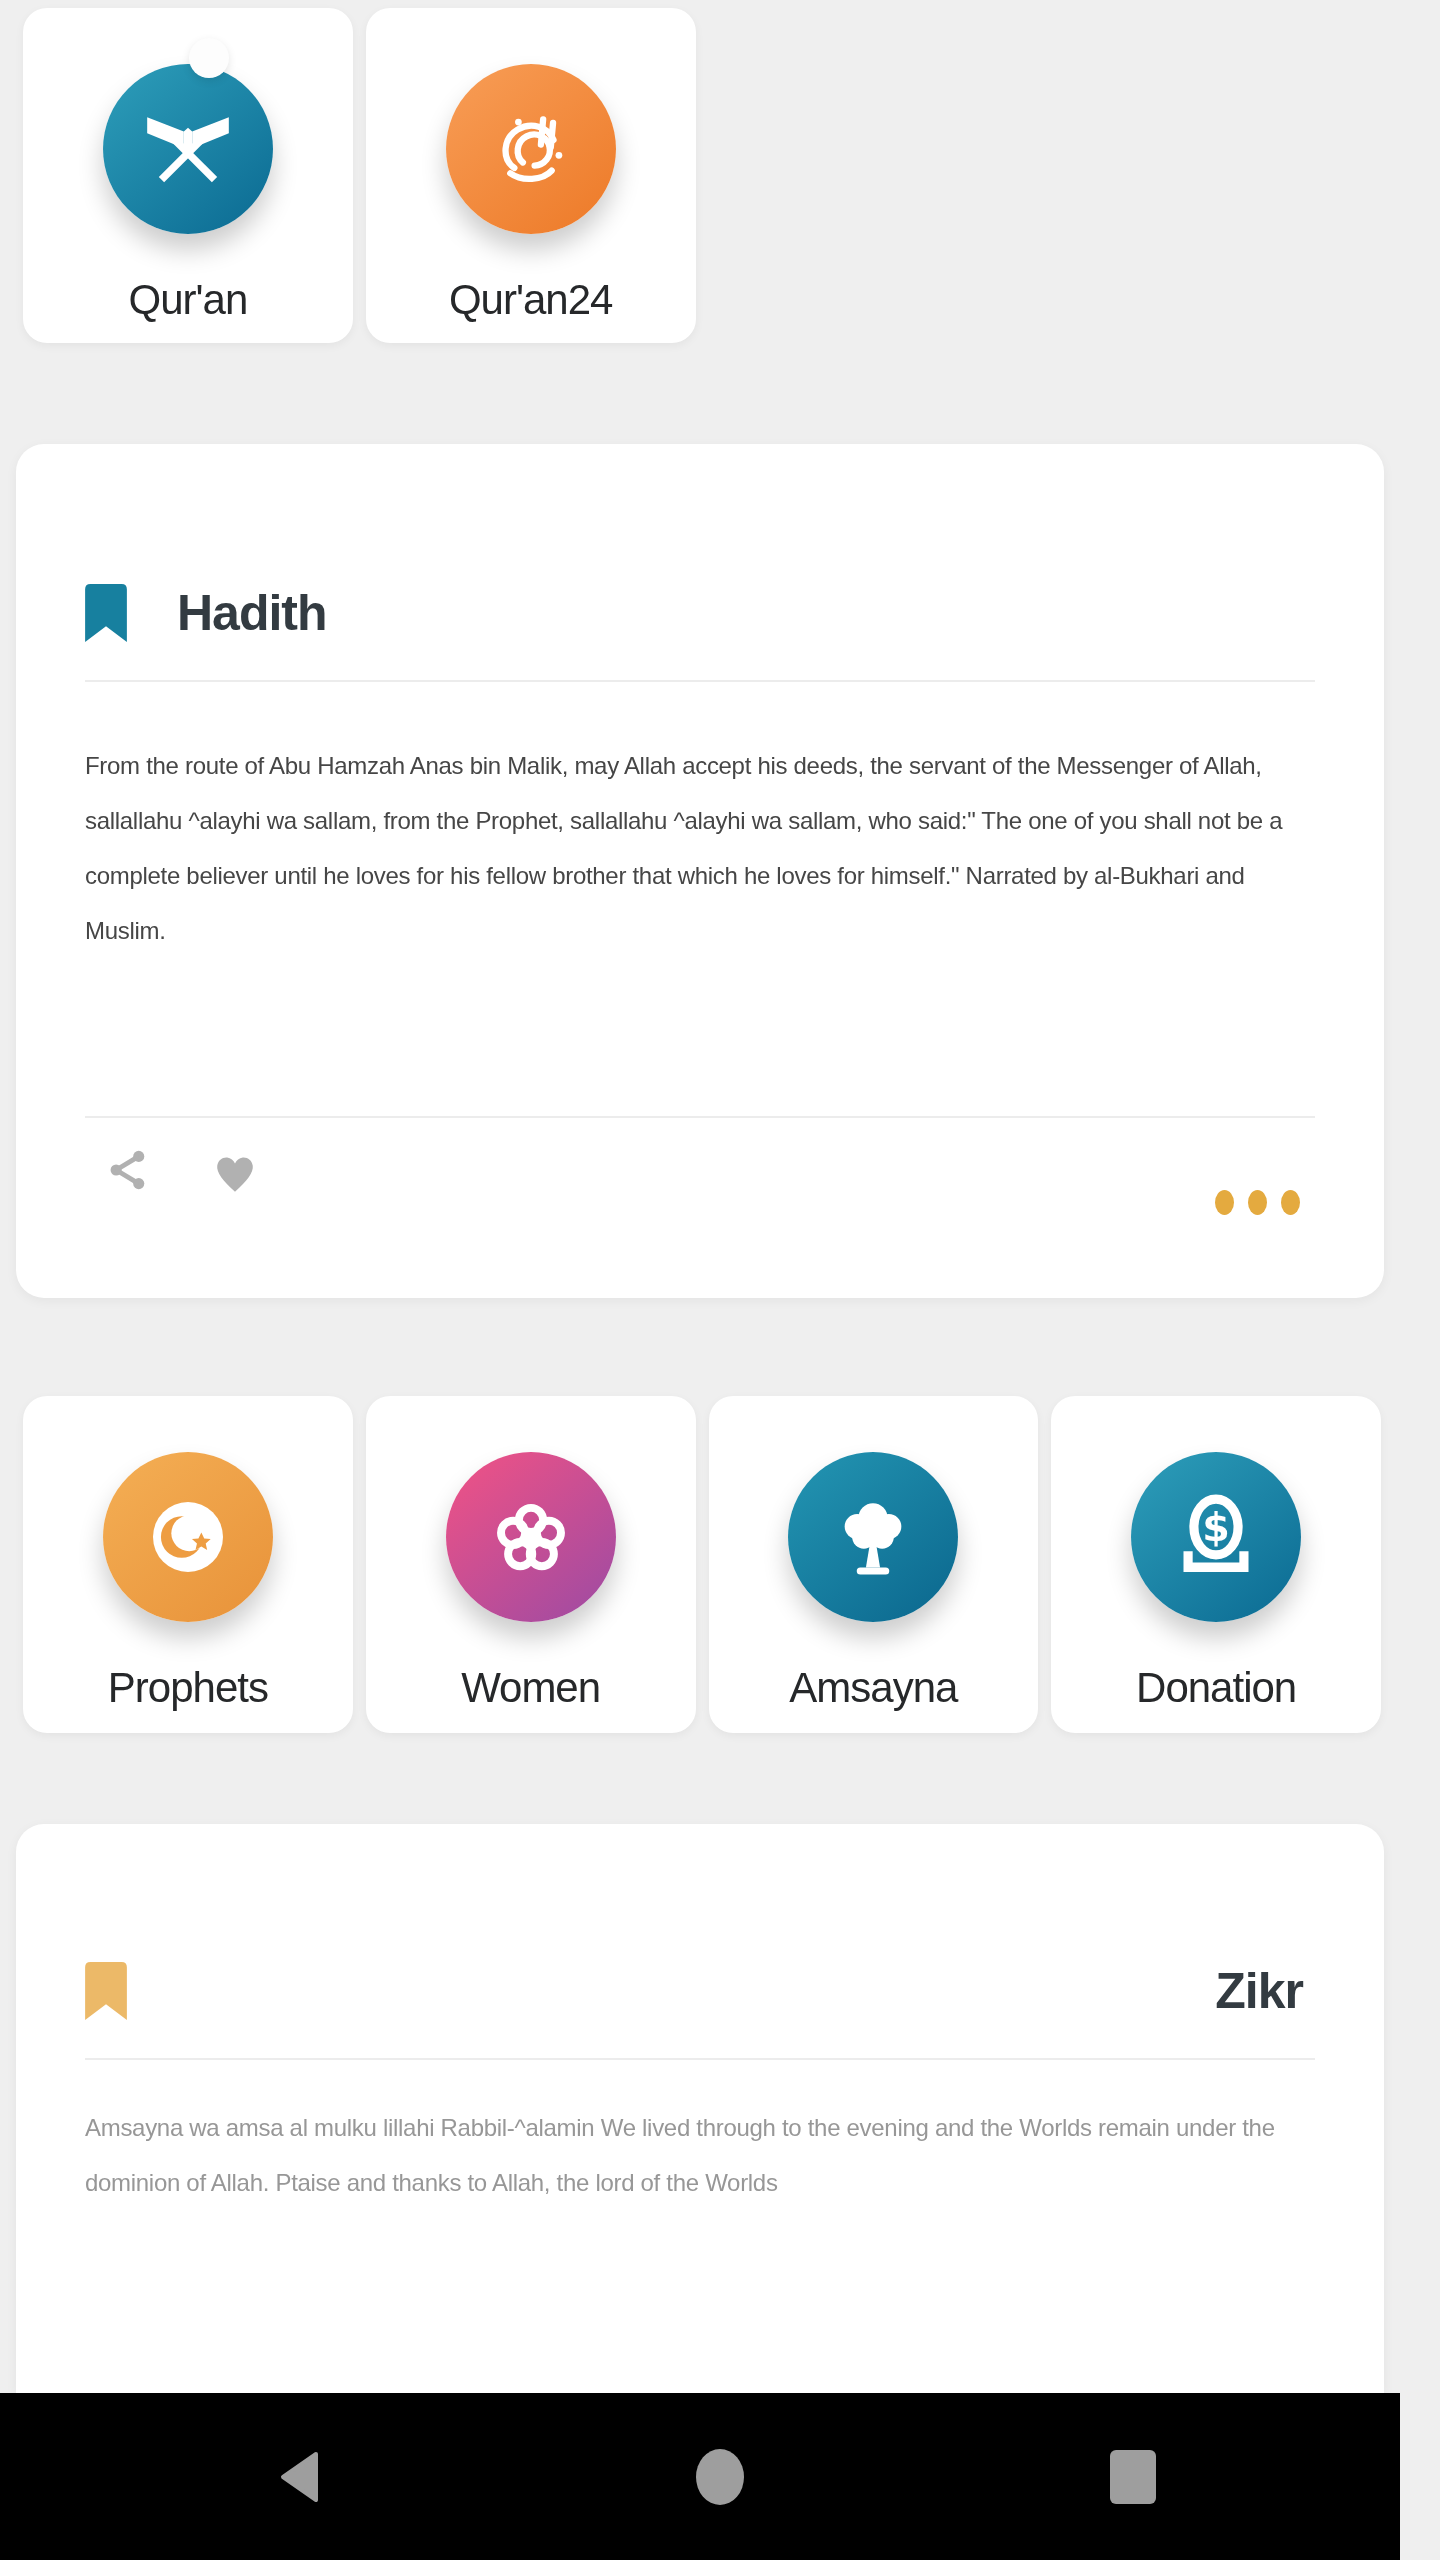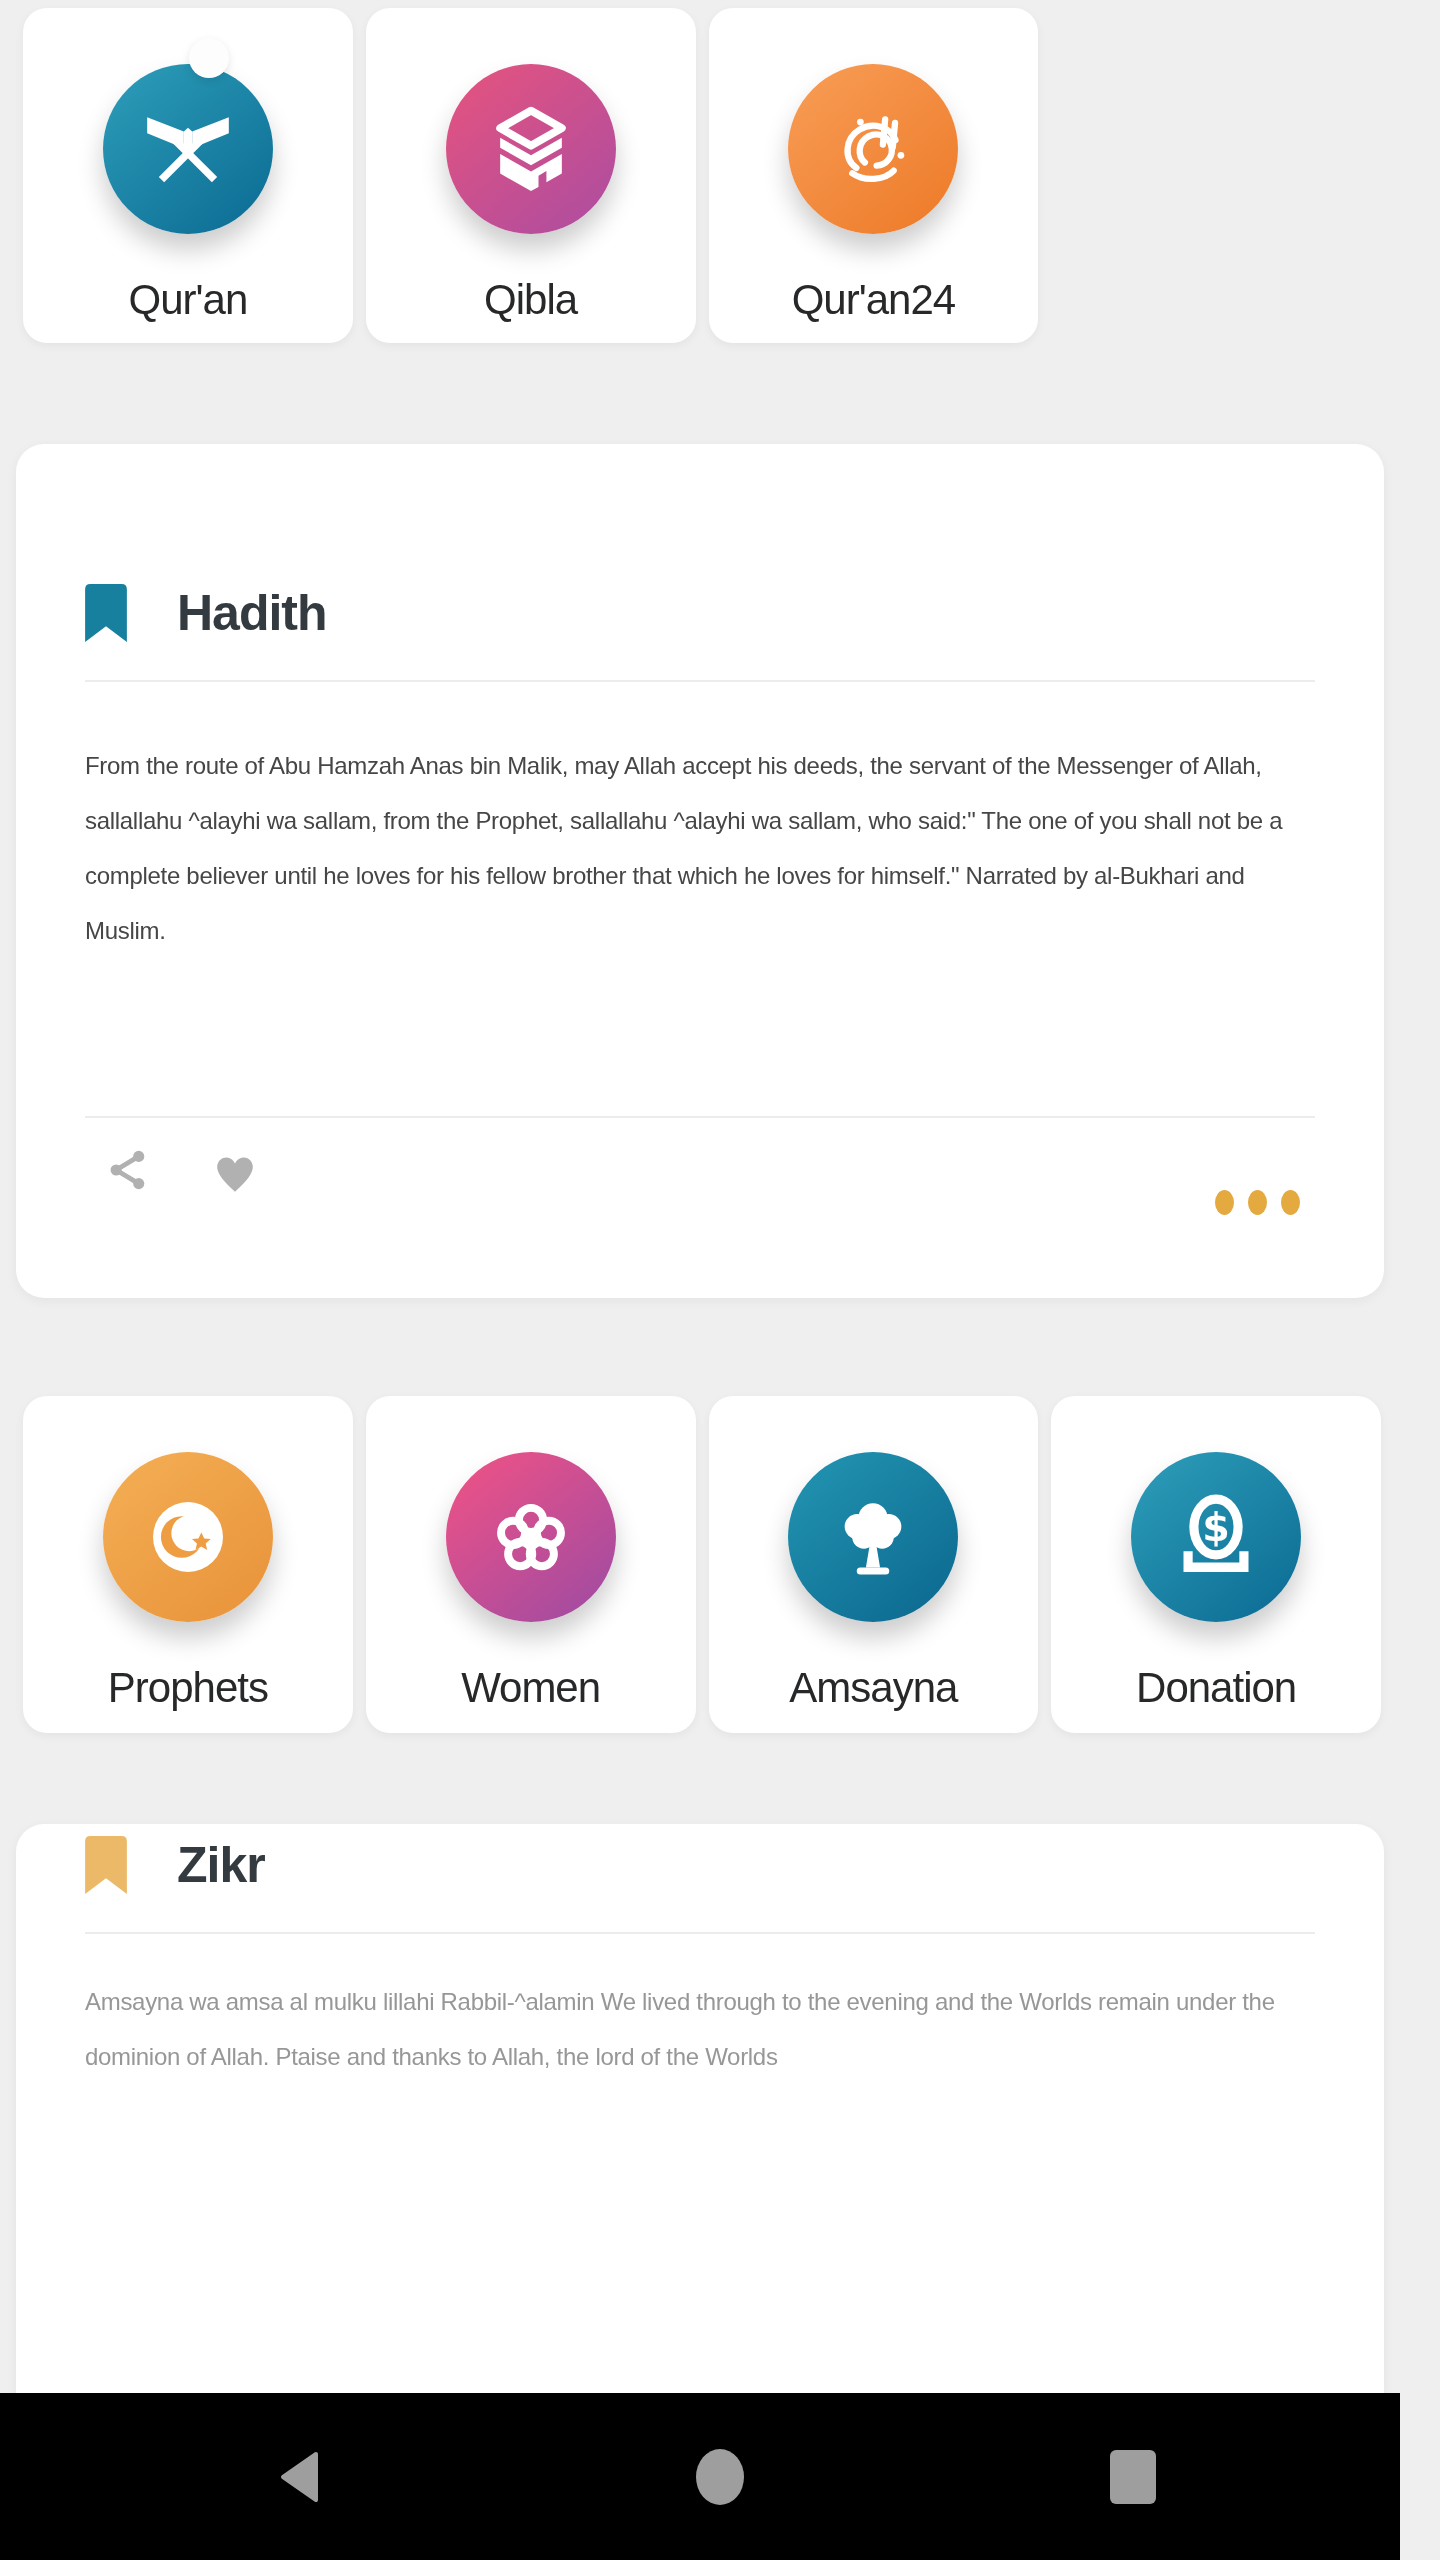--- a/index.html
+++ b/index.html
@@ -23,21 +23,21 @@
   .grad-teal2{background:linear-gradient(140deg,#2191af 10%,#0d6b91 90%);}
 
   .punch-dot{position:absolute;width:40px;height:40px;border-radius:50%;background:#fdfdfd;top:-26px;left:86px;box-shadow:0 3px 8px rgba(0,0,0,.10);}
 
   
   .content-card{position:absolute;left:16px;right:16px;background:#fff;border-radius:28px;box-shadow:0 3px 12px rgba(0,0,0,.05);padding:0 69px;box-sizing:border-box;}
   .hadith{top:444px;height:854px;}
   .zikr{top:1824px;height:569px;border-radius:28px 28px 0 0;}
   .card-header{display:flex;align-items:center;gap:38px;}
   .hadith .card-header{padding-top:128px;}
-  .zikr .card-header{}
+  .zikr .card-header{padding-top:126px;justify-content:space-between;}
   .card-title{margin:12px;font-size:50px;font-weight:bold;letter-spacing:-1px;color:#333b41;}
   .divider{height:2px;background:#ececec;margin-top:26px;}
   .body-text{margin:56px 0 0;font-size:24px;line-height:55px;letter-spacing:-0.3px;color:#464646;}
   .zikr .body-text{color:#979797;margin-top:40px;}
   .divider-footer{position:absolute;left:69px;right:69px;top:672px;height:2px;background:#ececec;}
   .card-actions{position:absolute;left:89px;top:702px;display:flex;align-items:center;gap:58px;}
   .action-btn{display:inline-flex;}
   .dots{position:absolute;right:84px;top:746px;display:flex;gap:14px;}
   .dots i{display:block;width:19px;height:25px;border-radius:50%;background:#e4aa3f;}
 
@@ -65,30 +65,20 @@
             <path d="M2.2 4.4 L11 7.8 L11 11.8 L2.2 8.2 Z"></path>
             <path d="M21.8 4.4 L13 7.8 L13 11.8 L21.8 8.2 Z"></path>
             <path d="M11 7.8 L12 6.9 L13 7.8 L13 11.8 L12 12.8 L11 11.8 Z"></path>
           </g>
         </svg>
       </span>
       <span class="shortcut-label">Qur'an</span>
     </a>
 
 
-    <a class="shortcut-card">
-      <span class="icon-circle grad-pink">
-        <svg width="100" height="100" viewBox="0 0 24 24">
-          <path d="M12 2.8 L19.4 7 L12 11.2 L4.6 7 Z" fill="none" stroke="#ffffff" stroke-width="1.9" stroke-linejoin="round"></path>
-          <path d="M4.6 9.3 L12 13.5 L19.4 9.3 L19.4 11.7 L12 15.9 L4.6 11.7 Z" fill="#ffffff"></path>
-          <path d="M4.6 13.2 L12 17.4 L19.4 13.2 L19.4 17.9 L15.7 20 L15.7 17.3 L13.8 18.4 L13.8 21.1 L12 22.1 L4.6 17.9 Z" fill="#ffffff"></path>
-        </svg>
-      </span>
-      <span class="shortcut-label">Qibla</span>
-    </a>
 
     <a class="shortcut-card">
       <span class="icon-circle grad-orange">
         <svg width="108" height="108" viewBox="0 0 24 24">
           <g fill="none" stroke="#ffffff" stroke-width="1.4" stroke-linecap="round">
             <path d="M8.3 16.2 C5.4 14.2 5.8 9.6 9 7.7 C12 5.9 15.8 7 17 10"></path>
             <path d="M10.2 15 C8.4 13.5 8.7 10.4 11 9.2 C13.2 8.1 15.6 9.3 16.1 11.5 C16.6 13.6 15 15.6 12.8 15.7"></path>
             <path d="M14.7 5.4 L14.2 11"></path>
             <path d="M16.9 6.2 L16.4 11.6"></path>
             <path d="M7.4 17.4 C10 19.3 14.6 19 16.6 16.8"></path>

